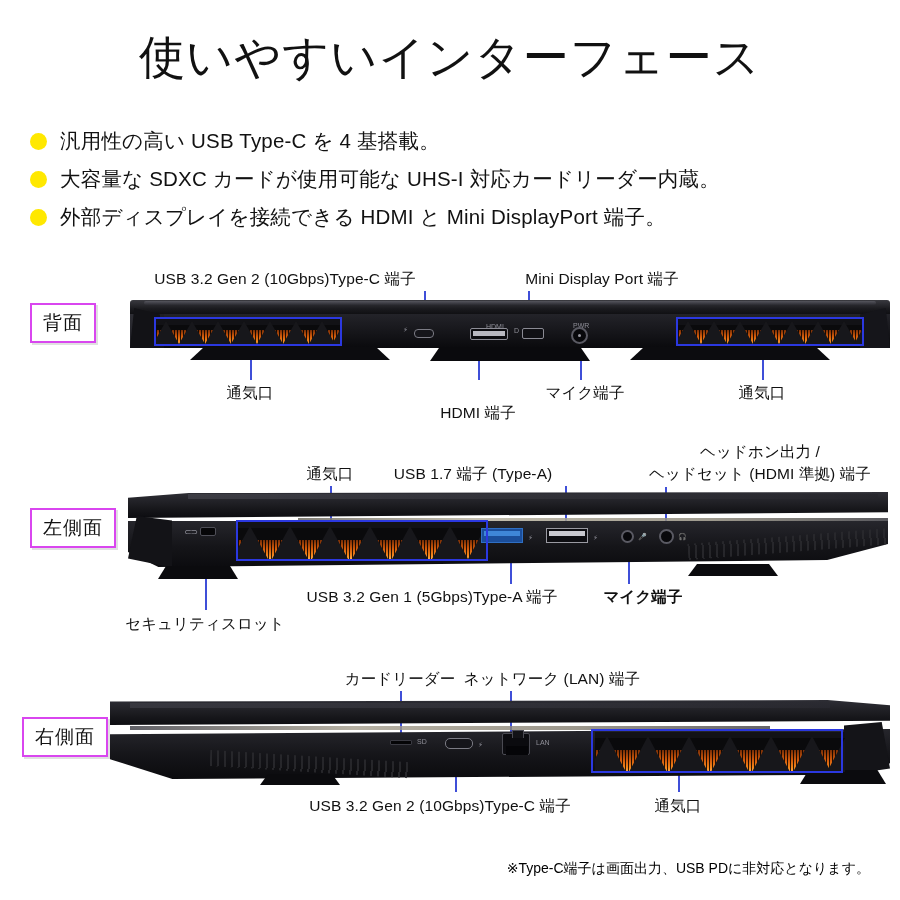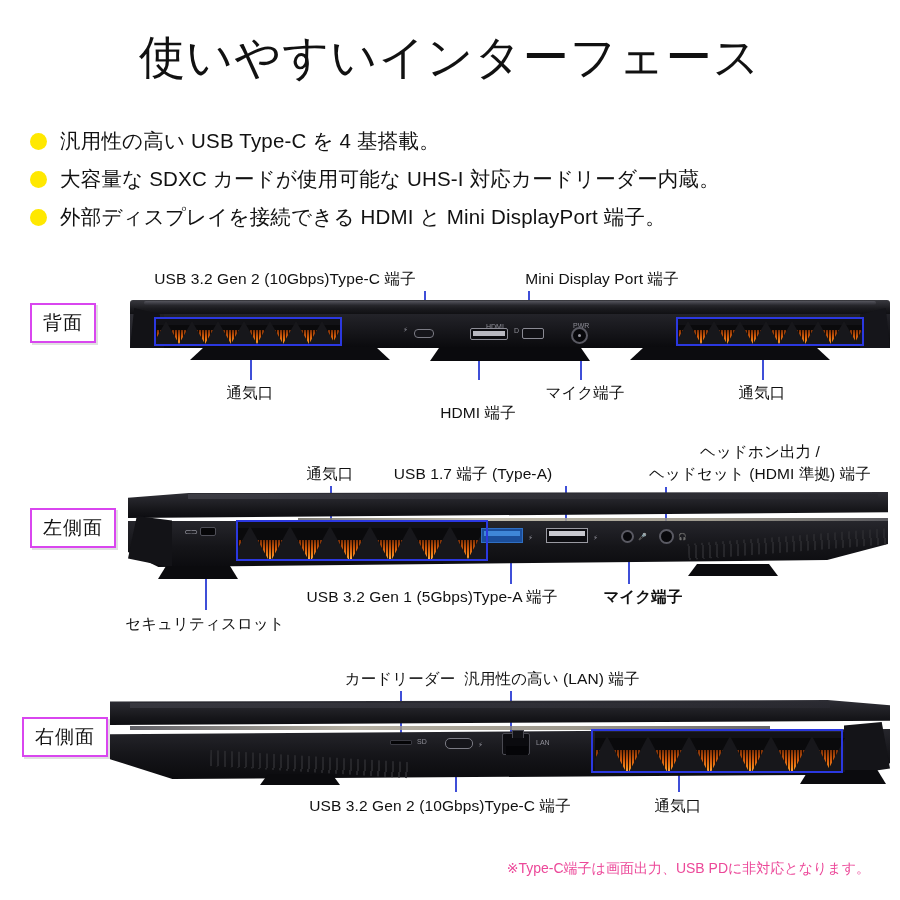--- a/index.html
+++ b/index.html
@@ -111,21 +111,21 @@
   .port.rj45{background:#0b0b0f;border:1.5px solid #4a4a52;border-radius:2px;}
   .port.sd{background:#050507;border:1px solid #3a3a42;border-radius:1px;}
   .port.klock{background:#060608;border:1.5px solid #4e4e57;border-radius:2px;}
 
   
   .pico{position:absolute;color:#8e8e97;font-size:7px;line-height:7px;white-space:nowrap;}
 
   
   .footnote{
     position:absolute;right:30px;bottom:22px;
-    font-size:14px;line-height:20px;color:#ec4899;white-space:nowrap;
+    font-size:14px;line-height:20px;color:#000000;white-space:nowrap;
   }
 </style>
 </head>
 <body>
 
 <div class="page">
 
   <div class="title">使いやすいインターフェース</div>
 
   <div class="bullets">
@@ -299,21 +299,21 @@
     </div>
 
     <div class="hl" style="left:236px;top:520px;width:252px;height:41px;"></div>
   </div>
 
   <div class="view" style="top:0;height:900px;">
 
     <div class="view-tag" style="left:22px;top:717px;">右側面</div>
 
     <div class="lbl ctr" style="left:400px;top:668px;">カードリーダー</div>
-    <div class="lbl ctr" style="left:552px;top:668px;">汎用性の高い (LAN) 端子</div>
+    <div class="lbl ctr" style="left:552px;top:668px;">ネットワーク (LAN) 端子</div>
     <div class="lbl ctr" style="left:440px;top:795px;">USB 3.2 Gen 2 (10Gbps)Type-C 端子</div>
     <div class="lbl ctr" style="left:678px;top:795px;">通気口</div>
 
     <div class="leader" style="left:400px;top:691px;height:50px;"></div>
     <div class="leader" style="left:510px;top:691px;height:50px;"></div>
     <div class="leader" style="left:455px;top:760px;height:32px;"></div>
     <div class="leader" style="left:678px;top:762px;height:30px;"></div>
 
     <div class="laptop" style="left:110px;top:700px;width:780px;height:85px;">
 

